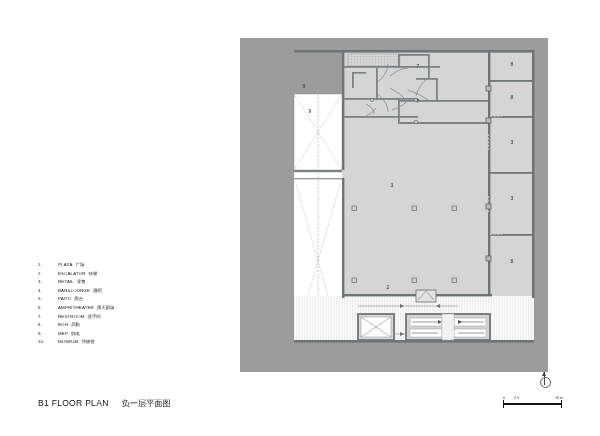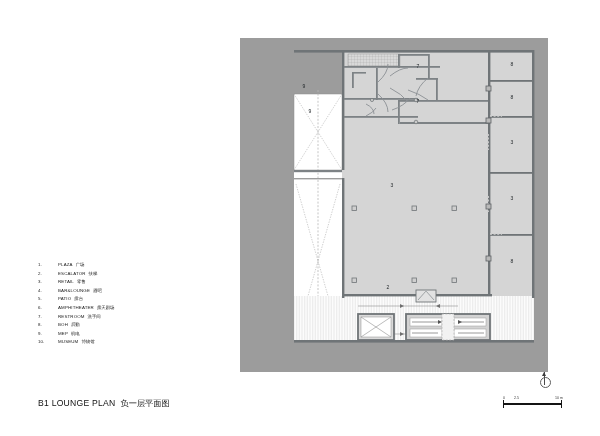--- a/index.html
+++ b/index.html
@@ -58,21 +58,21 @@
   }
   #title-en {
     font-size: 8.6px;
     color: #111111;
     letter-spacing: 0.25px;
     font-weight: 400;
   }
   #title-cn {
     font-size: 8.2px;
     color: #111111;
-    margin-left: 5px;
+    margin-left: 13px;
     font-family: "DejaVu Sans", sans-serif;
   }
 
   
   #north-arrow {
     position: absolute;
     left: 538px;
     top: 372px;
     width: 15px;
     height: 18px;
@@ -416,15 +416,15 @@
 <div id="scale-bar">
   <div id="scale-line"></div>
   <div id="scale-tick-left"></div>
   <div id="scale-tick-right"></div>
   <div class="scale-label" id="scale-label-0">0</div>
   <div class="scale-label" id="scale-label-mid">2.5</div>
   <div class="scale-label" id="scale-label-max">10 m</div>
 </div>
 
 <div id="title-block">
-  <span id="title-en">B1 LOUNGE PLAN</span>
+  <span id="title-en">B1 FLOOR PLAN</span>
   <span id="title-cn">负一层平面图</span>
 </div>
 
 </body></html>

